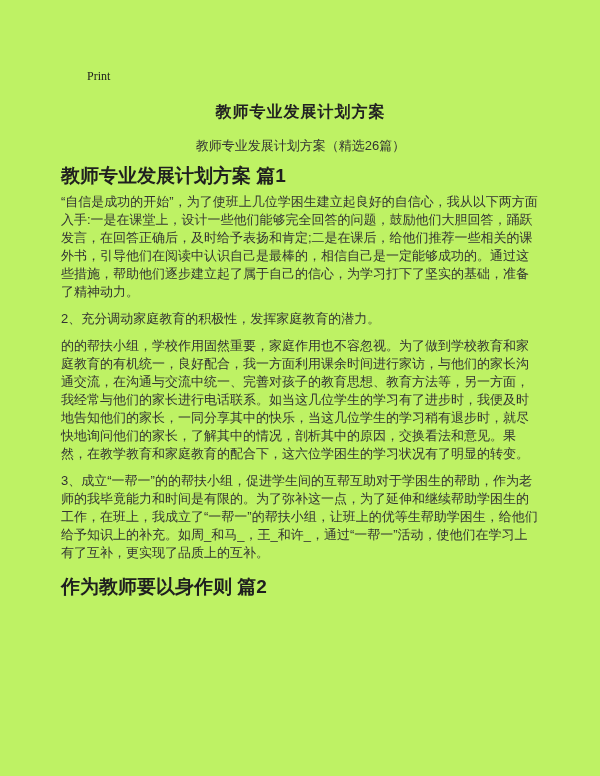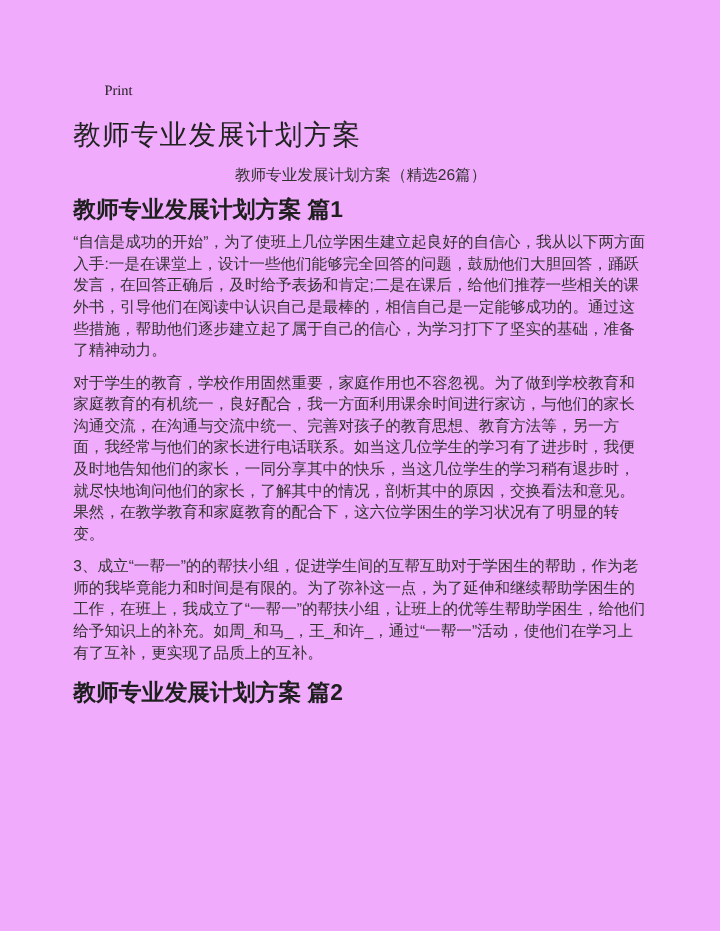--- a/index.html
+++ b/index.html
@@ -12,36 +12,37 @@
     height: 776px;
     overflow: hidden;
     font-family: "Liberation Sans", sans-serif;
     color: #333333;
   }
   .page {
     box-sizing: border-box;
     width: 600px;
     height: 776px;
     padding: 66px 60px 6px 61px;
-    background: #f0abfc;
+    background: #bef264;
   }
   .print-link {
     display: inline-block;
     margin: 0 0 0 26px;
     font-family: "Liberation Serif", serif;
     font-size: 12px;
     line-height: 14px;
     color: #1c1c1c;
     cursor: pointer;
   }
   .doc-title {
     margin: 17px 0 0 0;
-    font-size: 23px;
+    font-size: 16px;
     line-height: 22px;
-    font-weight: normal;
+    font-weight: bold;
+    text-align: center;
     color: #222222;
     letter-spacing: 1px;
   }
   .doc-subtitle {
     margin: 15px 0 0 0;
     font-size: 13px;
     line-height: 16px;
     color: #333333;
     text-align: center;
   }
@@ -73,21 +74,22 @@
 
   <h1 class="doc-title">教师专业发展计划方案</h1>
 
   <p class="doc-subtitle">教师专业发展计划方案（精选26篇）</p>
 
   <h2 class="section-heading">教师专业发展计划方案 篇1</h2>
 
 
   <p class="para">“自信是成功的开始”，为了使班上几位学困生建立起良好的自信心，我从以下两方面入手:一是在课堂上，设计一些他们能够完全回答的问题，鼓励他们大胆回答，踊跃发言，在回答正确后，及时给予表扬和肯定;二是在课后，给他们推荐一些相关的课外书，引导他们在阅读中认识自己是最棒的，相信自己是一定能够成功的。通过这些措施，帮助他们逐步建立起了属于自己的信心，为学习打下了坚实的基础，准备了精神动力。</p>
 
+  <p class="para">2、充分调动家庭教育的积极性，发挥家庭教育的潜力。</p>
 
-  <p class="para">对于学生的教育，学校作用固然重要，家庭作用也不容忽视。为了做到学校教育和家庭教育的有机统一，良好配合，我一方面利用课余时间进行家访，与他们的家长沟通交流，在沟通与交流中统一、完善对孩子的教育思想、教育方法等，另一方面，我经常与他们的家长进行电话联系。如当这几位学生的学习有了进步时，我便及时地告知他们的家长，一同分享其中的快乐，当这几位学生的学习稍有退步时，就尽快地询问他们的家长，了解其中的情况，剖析其中的原因，交换看法和意见。果然，在教学教育和家庭教育的配合下，这六位学困生的学习状况有了明显的转变。</p>
+  <p class="para">的的帮扶小组，学校作用固然重要，家庭作用也不容忽视。为了做到学校教育和家庭教育的有机统一，良好配合，我一方面利用课余时间进行家访，与他们的家长沟通交流，在沟通与交流中统一、完善对孩子的教育思想、教育方法等，另一方面，我经常与他们的家长进行电话联系。如当这几位学生的学习有了进步时，我便及时地告知他们的家长，一同分享其中的快乐，当这几位学生的学习稍有退步时，就尽快地询问他们的家长，了解其中的情况，剖析其中的原因，交换看法和意见。果然，在教学教育和家庭教育的配合下，这六位学困生的学习状况有了明显的转变。</p>
 
   <p class="para">3、成立“一帮一”的的帮扶小组，促进学生间的互帮互助对于学困生的帮助，作为老师的我毕竟能力和时间是有限的。为了弥补这一点，为了延伸和继续帮助学困生的工作，在班上，我成立了“一帮一”的帮扶小组，让班上的优等生帮助学困生，给他们给予知识上的补充。如周_和马_，王_和许_，通过“一帮一”活动，使他们在学习上有了互补，更实现了品质上的互补。</p>
 
 
-  <h2 class="section-heading second">教师专业发展计划方案 篇2</h2>
+  <h2 class="section-heading second">作为教师要以身作则 篇2</h2>
 
 </div>
 
 </body></html>

